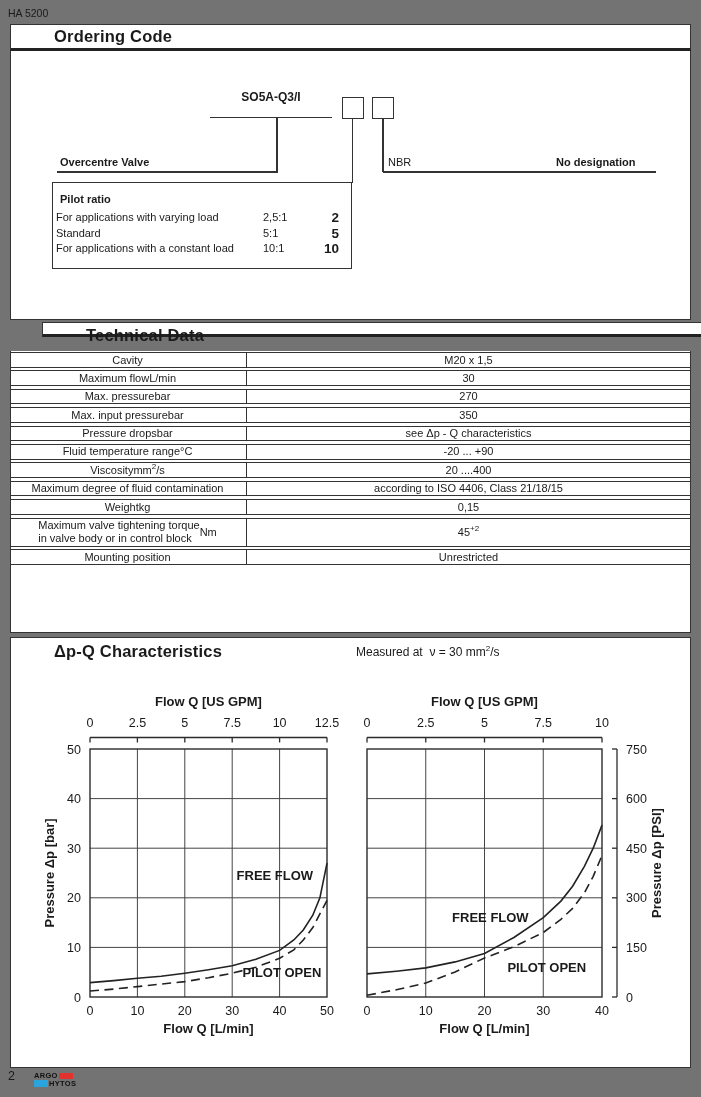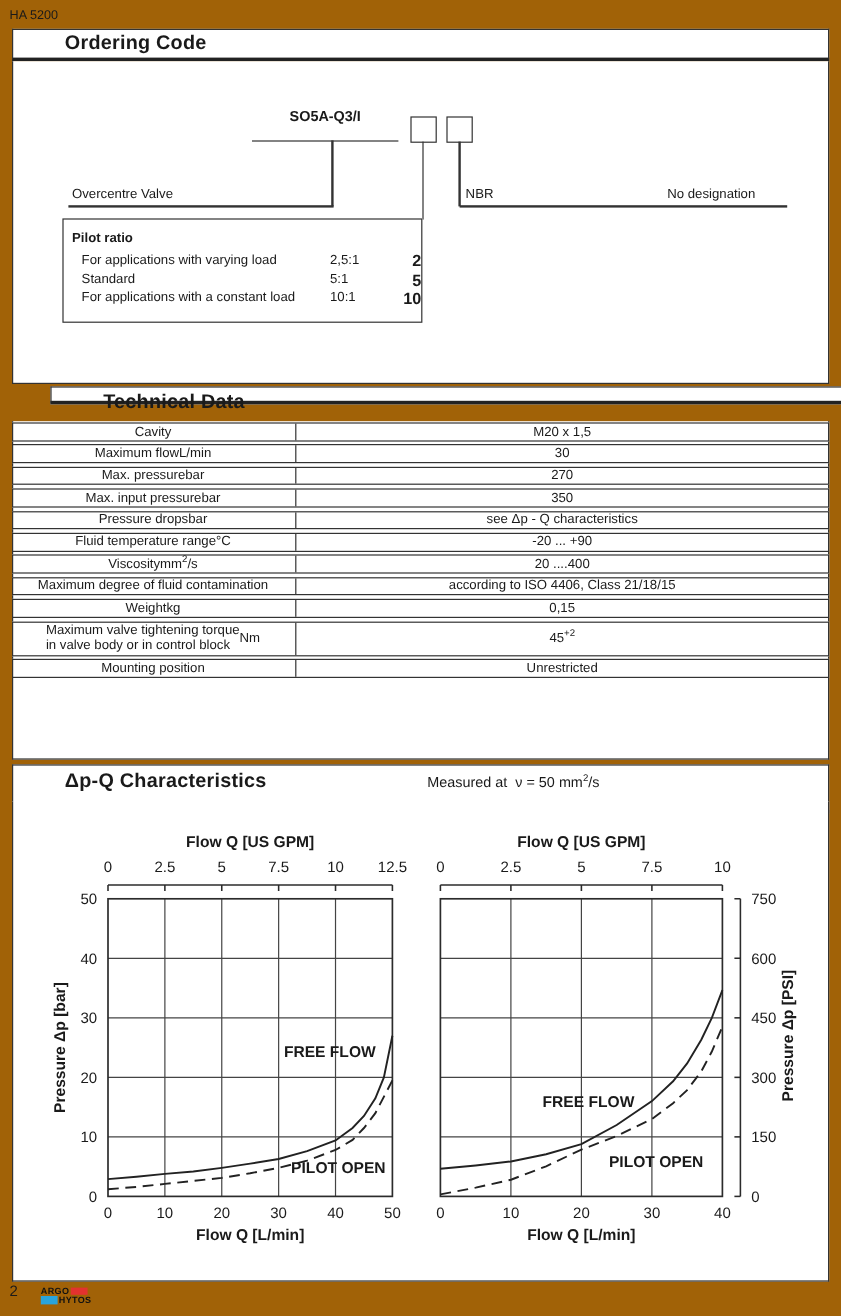--- a/index.html
+++ b/index.html
@@ -1,39 +1,39 @@
 <!DOCTYPE html>
 <html><head>
 <meta charset="utf-8">
 <style>
   html,body{margin:0;padding:0;background:#fff;}
-  .page{position:relative;width:701px;height:1097px;background:#a16207;
+  .page{position:relative;width:701px;height:1097px;background:#737373;
         font-family:"Liberation Sans",sans-serif;color:#1a1a1a;overflow:hidden;}
   .abs{position:absolute;}
   .doc-code{left:8px;top:7px;font-size:10.5px;}
   
   .band{left:10px;width:681px;box-sizing:border-box;border:1.5px solid #333;border-bottom:3px solid #222;background:#fff;padding-left:18px;}
   .band .band-title{margin-left:25px;font-weight:bold;font-size:16.5px;letter-spacing:.2px;}
   .band-oc{top:24px;height:27px;line-height:23px;}
   .band-td{top:322px;height:15px;line-height:25px;margin-left:32px;}
   .band-ch{top:637px;height:41px;line-height:27px;}
   .content-box{left:10px;width:681px;box-sizing:border-box;border:1.5px solid #333;border-top:none;background:#fff;}
   .box-oc{top:51px;height:269px;}
   .box-td{top:351px;height:282px;}
   .box-ch{top:668px;height:400px;}
   
   .model-code{left:210px;top:90px;width:122px;text-align:center;font-weight:bold;font-size:12px;}
   .hline{height:1.6px;background:#333;}
   .vline{width:1.6px;background:#333;}
   .code-box{width:22px;height:22px;box-sizing:border-box;border:1.6px solid #333;background:#fff;}
   .diag-label{font-size:11px;}
-  .b{font-weight:normal;}
+  .b{font-weight:bold;}
   .pilot-box{left:52px;top:182px;width:300px;height:87px;box-sizing:border-box;border:1.6px solid #333;background:#fff;}
   .pilot-heading{left:60px;top:193px;font-size:11px;font-weight:bold;}
-  .pilot-rows{left:68px;top:210px;width:286px;}
+  .pilot-rows{left:56px;top:210px;width:286px;}
   .pr-row{display:grid;grid-template-columns:207px 50px 1fr;height:15.6px;line-height:15.6px;font-size:11px;}
   .pr-code{text-align:right;font-weight:bold;font-size:13.5px;padding-right:3px;}
   
   .t-table{left:10px;top:352px;width:681px;}
   .t-row{display:flex;box-sizing:border-box;border:1.3px solid #333;margin-bottom:2.8px;background:#fff;font-size:11px;}
   .t-left{width:236px;display:flex;justify-content:center;align-items:center;
           padding:0 5px 0 3px;box-sizing:border-box;border-right:1.3px solid #333;}
   .t-right{flex:1;text-align:center;align-self:center;}
   .t-row.single{height:15.6px;line-height:12.6px;}
   .t-row.double{height:29px;}
@@ -200,21 +200,21 @@
             <div>Mounting position</div>
           </div>
           <span></span>
         </div>
         <div class="t-right">Unrestricted</div>
       </div>
     </div>
 
   <div class="abs band band-ch">
     <span class="band-title">Δp-Q Characteristics</span>
-    <span class="measured"><span>Measured at</span>&nbsp;&nbsp;<span>ν = 50 mm</span><sup>2</sup><span>/s</span></span>
+    <span class="measured"><span>Measured at</span>&nbsp;&nbsp;<span>ν = 30 mm</span><sup>2</sup><span>/s</span></span>
   </div>
   <div class="abs content-box box-ch"></div>
   <svg class="abs charts-svg" width="682" height="400" viewBox="0 0 682 400">
       <g font-family="&quot;Liberation Sans&quot;, sans-serif">
         <g stroke="#444" stroke-width="1">
           <line x1="127.4" y1="81" x2="127.4" y2="329"></line>
           <line x1="174.8" y1="81" x2="174.8" y2="329"></line>
           <line x1="222.2" y1="81" x2="222.2" y2="329"></line>
           <line x1="269.6" y1="81" x2="269.6" y2="329"></line>
           <line x1="80" y1="130.6" x2="317" y2="130.6"></line>

